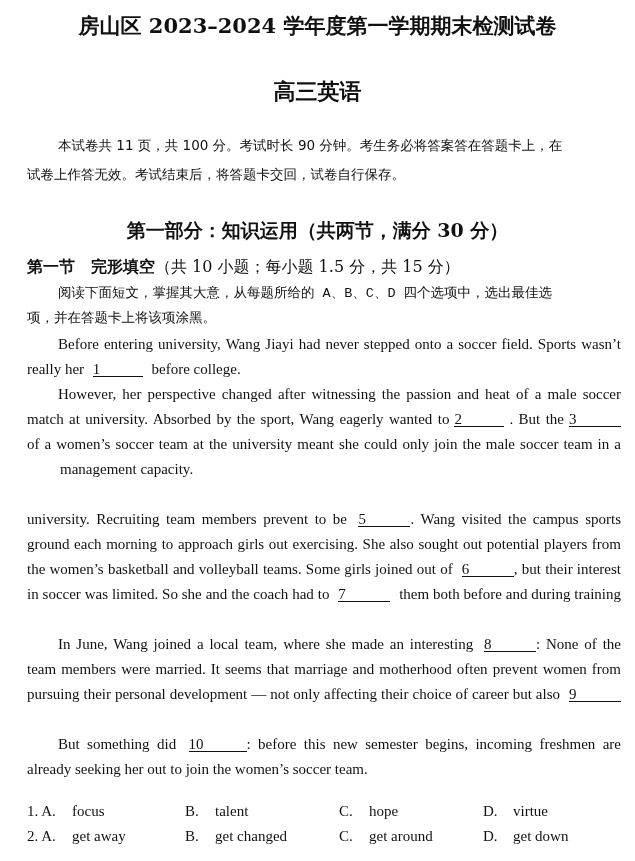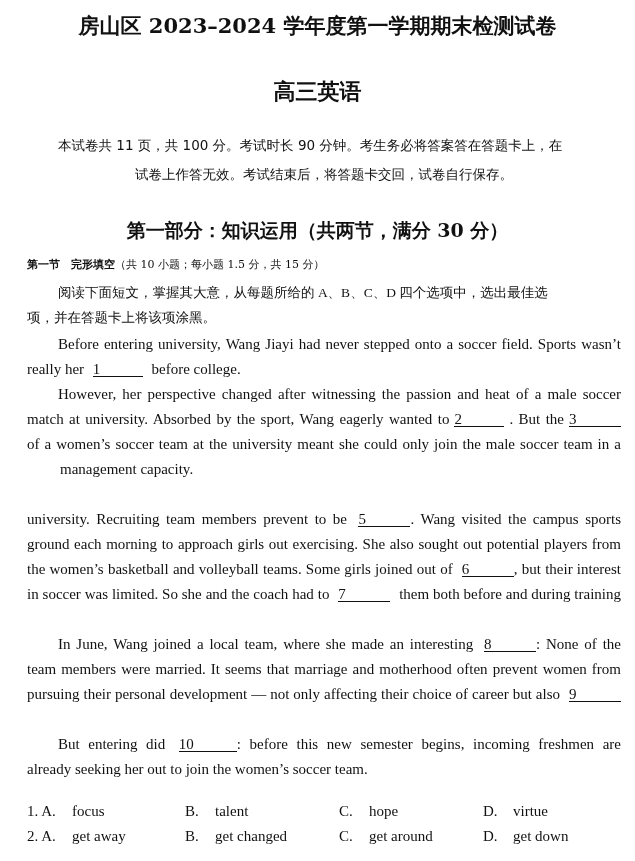--- a/index.html
+++ b/index.html
@@ -5,49 +5,49 @@
   html, body { margin:0; padding:0; background:#ffffff; }
   body { width:635px; height:861px; overflow:hidden; position:relative; color:#111; }
   .page { position:absolute; left:0; top:0; width:580px; height:861px; }
   .title { position:absolute; left:0; width:635px; text-align:center; font-family:"DejaVu Serif", "Liberation Serif", serif; font-weight:bold; }
   .t1 { top:12px; font-size:21px; letter-spacing:0px; }
   .t2 { top:77px; font-size:22px; }
   .cn { font-family:"DejaVu Sans", "Liberation Sans", sans-serif; }
   .line { position:absolute; left:27px; width:594px; white-space:nowrap; }
   .instr { font-size:13.5px; }
   .sec-title { position:absolute; left:0; width:635px; text-align:center; top:218px; font-size:19px; font-weight:bold; font-family:"DejaVu Serif", "Liberation Serif", serif; }
-  .sub { top:257px; font-size:11px; }
+  .sub { top:257px; font-size:16px; }
   .sub b { font-weight:bold; font-family:"DejaVu Sans", "Liberation Sans", sans-serif; }
   .en { font-family:"Liberation Serif", "DejaVu Serif", serif; font-size:15px; text-align:justify; text-align-last:justify; }
   .en.last { text-align-last:left; }
   .indent { padding-left:31px; box-sizing:border-box; }
   .blank { display:inline-block; border-bottom:1px solid #111; text-align:center; line-height:14px; margin:0 5px; }
   .opt-row { position:absolute; left:27px; font-family:"Liberation Serif", "DejaVu Serif", serif; font-size:15px; }
   .opt { position:absolute; white-space:nowrap; }
   .opt .lbl { display:inline-block; }
   .opt .txt { position:absolute; left:45px; white-space:nowrap; }
 </style>
 </head>
 <body>
 
 <div class="page">
 
   <div class="title t1">房山区 2023–2024 学年度第一学期期末检测试卷</div>
   <div class="title t2">高三英语</div>
 
   <div class="line instr cn" style="top:137px; padding-left:31px; box-sizing:border-box;">本试卷共 11 页，共 100 分。考试时长 90 分钟。考生务必将答案答在答题卡上，在</div>
-  <div class="line instr cn" style="top:166px;text-align:center;">试卷上作答无效。考试结束后，将答题卡交回，试卷自行保存。</div>
+  <div class="line instr cn" style="top:166px;">试卷上作答无效。考试结束后，将答题卡交回，试卷自行保存。</div>
 
   <div class="sec-title">第一部分：知识运用（共两节，满分 30 分）</div>
 
   <div class="line sub">
     <b>第一节　完形填空</b><span class="cn" style="font-family:'DejaVu Serif','Liberation Serif',serif;">（共 10 小题；每小题 1.5 分，共 15 分）</span>
   </div>
 
-  <div class="line instr" style="top:284px; padding-left:31px; box-sizing:border-box; font-family:Liberation Serif, serif;">阅读下面短文，掌握其大意，从每题所给的 A、B、C、D 四个选项中，选出最佳选</div>
+  <div class="line instr" style="top:284px; padding-left:31px; box-sizing:border-box; font-family:Liberation Mono, monospace;">阅读下面短文，掌握其大意，从每题所给的 A、B、C、D 四个选项中，选出最佳选</div>
   <div class="line instr" style="top:309px; font-family:'DejaVu Serif','Liberation Serif',serif;">项，并在答题卡上将该项涂黑。</div>
 
   <div class="line en indent" style="top:336px;">Before entering university, Wang Jiayi had never stepped onto a soccer field. Sports wasn’t</div>
   <div class="line en last" style="top:361px;">
     <span>really her</span>
     <span class="blank" style="width:50px;">1</span>
     <span>before college.</span>
   </div>
 
   <div class="line en indent" style="top:386px;">However, her perspective changed after witnessing the passion and heat of a male soccer</div>
@@ -76,21 +76,21 @@
     <span>In June, Wang joined a local team, where she made an interesting</span>
     <span class="blank" style="width:52px; margin-right:0;">8</span><span>: None of the</span>
   </div>
   <div class="line en" style="top:661px;">team members were married. It seems that marriage and motherhood often prevent women from</div>
   <div class="line en" style="top:686px;">
     <span>pursuing their personal development — not only affecting their choice of career but also</span>
     <span class="blank" style="width:52px; margin-right:0;">9</span>
   </div>
 
   <div class="line en indent" style="top:736px;">
-    <span>But entering did</span>
+    <span>But something did</span>
     <span class="blank" style="width:58px; margin-right:0;">10</span><span>: before this new semester begins, incoming freshmen are</span>
   </div>
   <div class="line en last" style="top:761px;">already seeking her out to join the women’s soccer team.</div>
 
   <div class="opt-row" style="top:803px;">
     <div class="opt" style="left:0;">
       <span class="lbl">1. A.</span>
       <span class="txt">focus</span>
     </div>
     <div class="opt" style="left:158px;">

